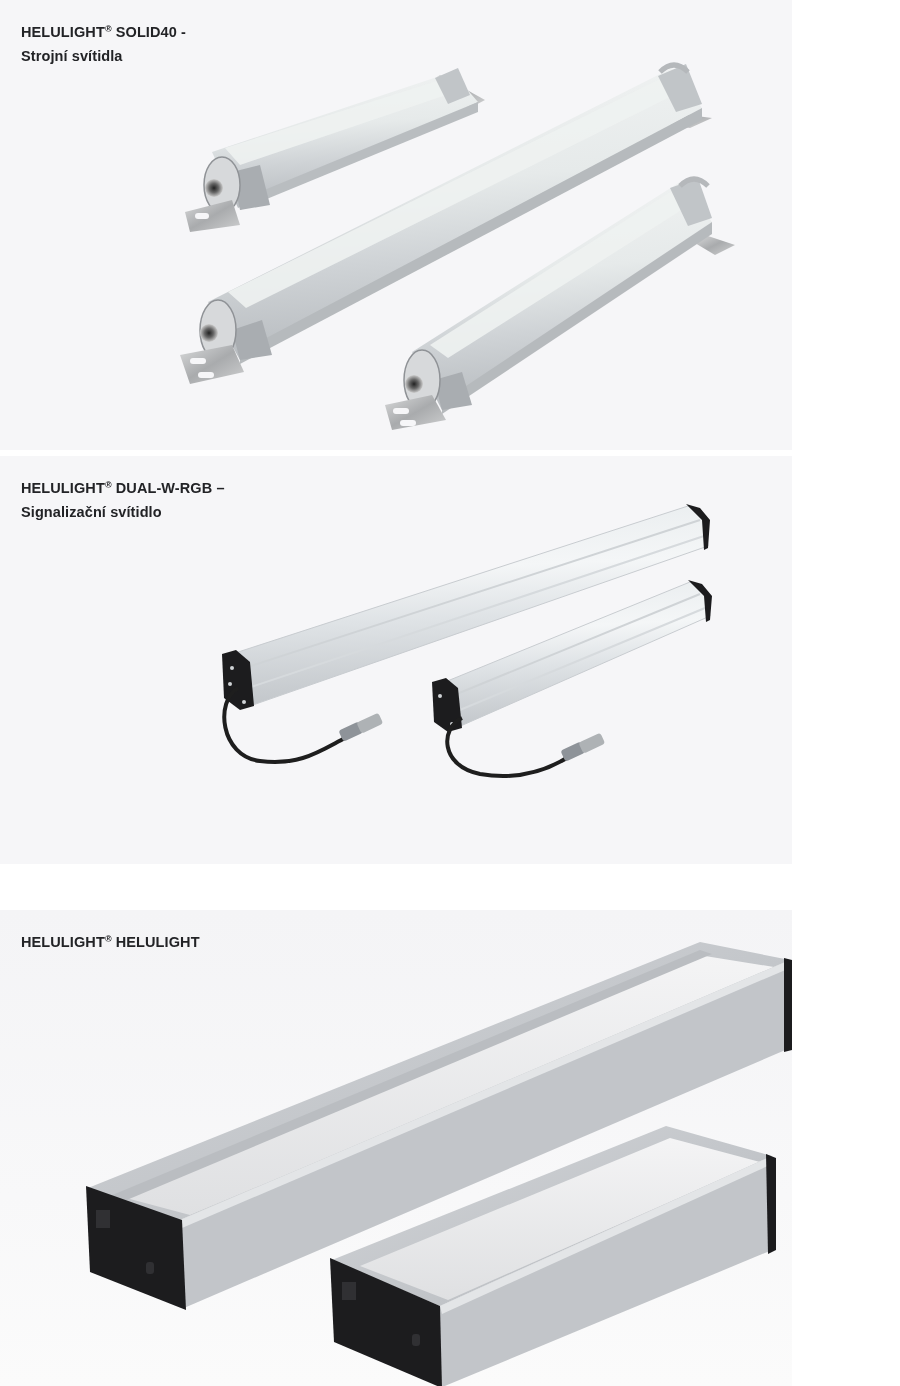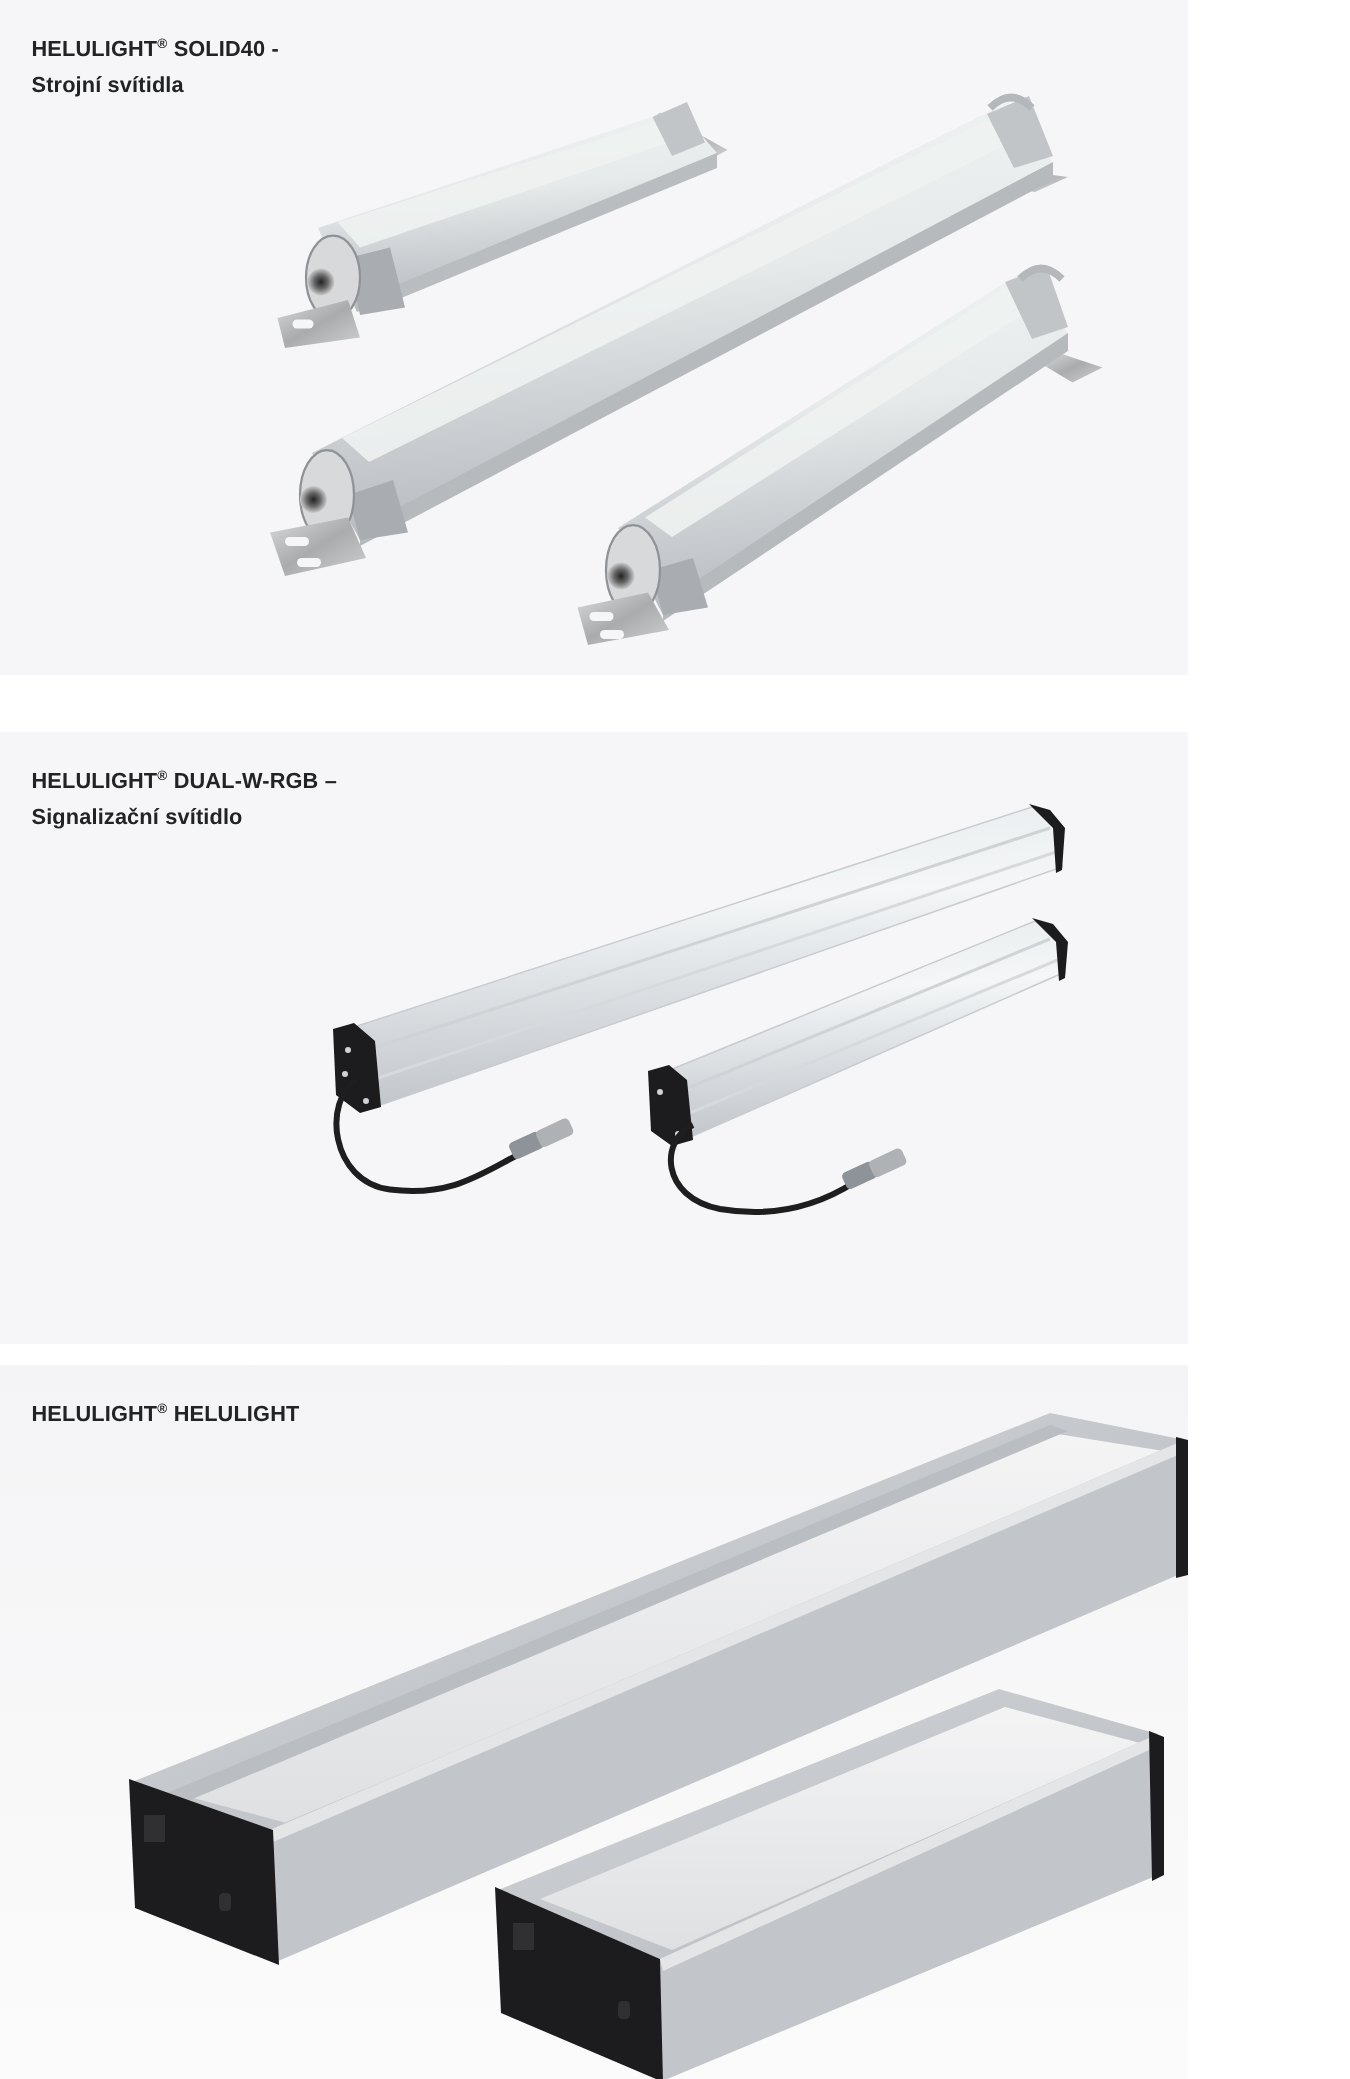--- a/index.html
+++ b/index.html
@@ -1,20 +1,20 @@
 <!DOCTYPE html>
 <html><head>
 <meta charset="utf-8">
 <style>
   * { box-sizing: border-box; margin: 0; padding: 0; }
   html, body { width: 900px; height: 1386px; background: #ffffff; overflow: hidden; }
   body { font-family: "Liberation Sans", "DejaVu Sans", sans-serif; position: relative; }
   .panel { position: absolute; left: 0; width: 792px; background: #f6f6f8; overflow: hidden; }
   .panel-1 { top: 0; height: 450px; }
-  .panel-2 { top: 488px; height: 408px; padding-left: 44px; }
+  .panel-2 { top: 456px; height: 408px; padding-left: 44px; }
   .panel-3 { top: 910px; height: 476px; background: linear-gradient(180deg, #f4f4f6 0%, #f8f8f9 60%, #fbfbfb 100%); }
   .title { position: absolute; left: 21px; top: 17px; color: #222326; font-weight: bold; font-size: 14.5px; line-height: 24px; letter-spacing: 0.1px; }
   .title .line { display: block; }
   .title sup { font-size: 9px; vertical-align: 5px; }
   .illus { position: absolute; left: 0; top: 0; }
 </style>
 </head>
 <body>
 
 <section class="panel panel-1">

